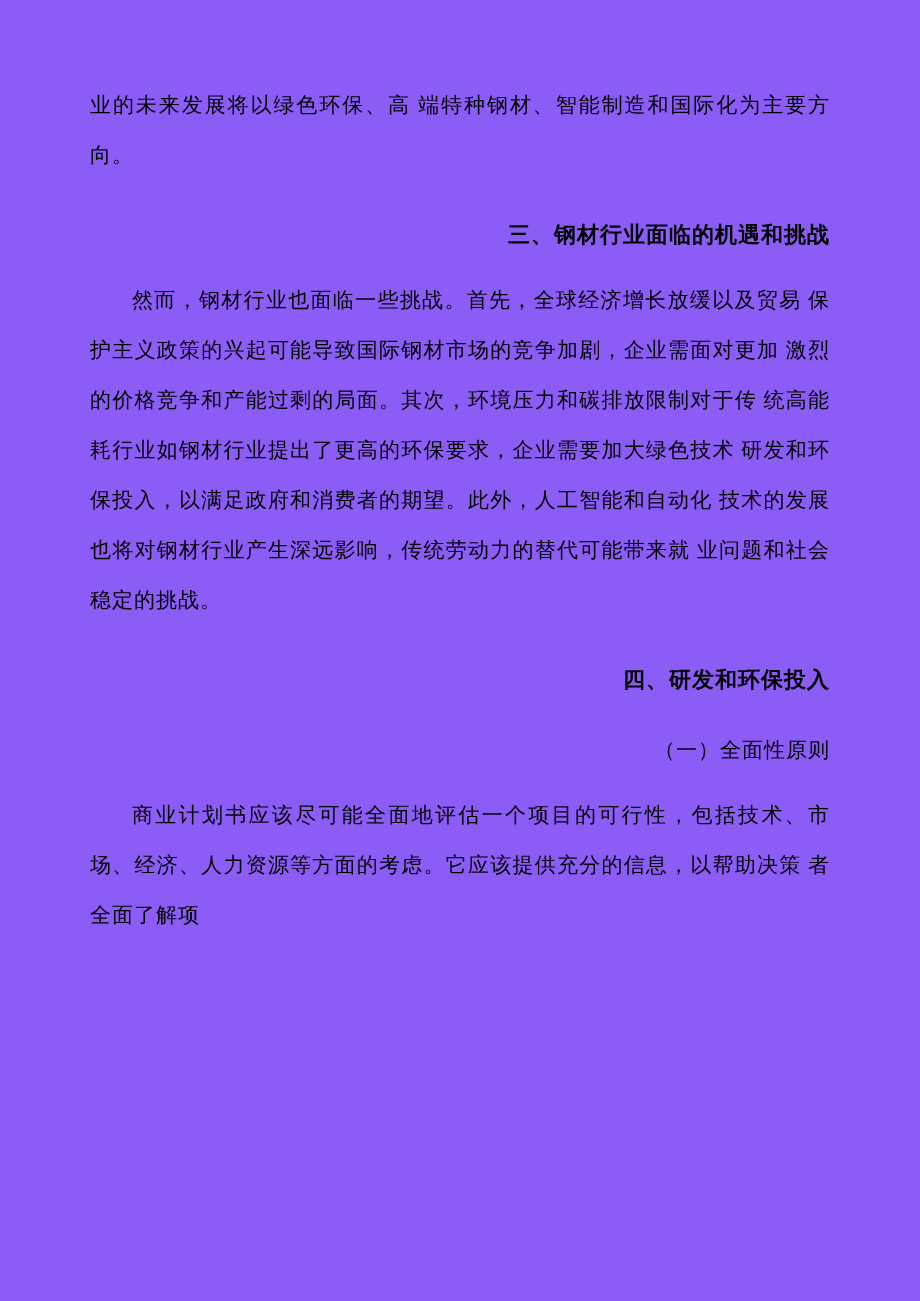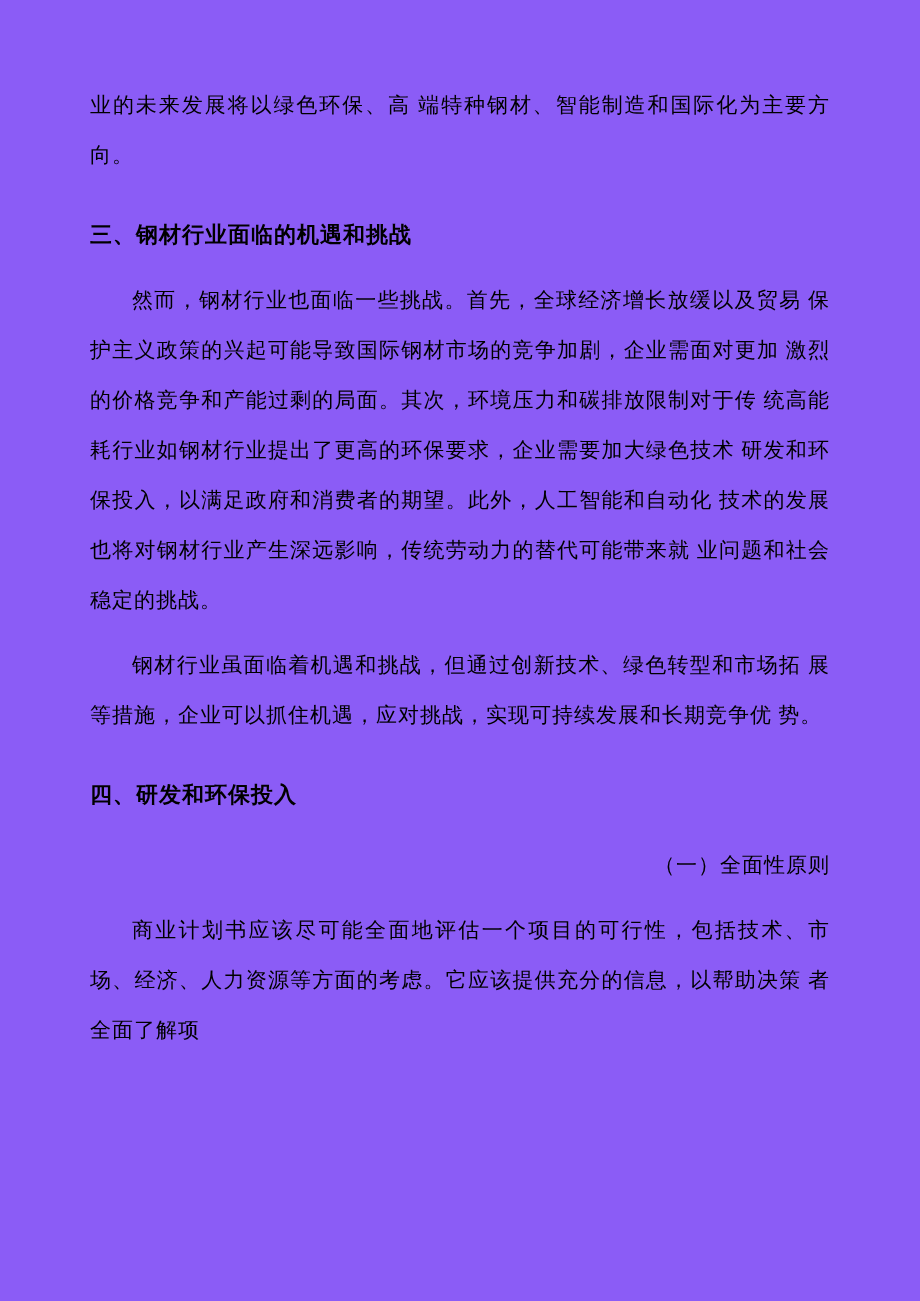--- a/index.html
+++ b/index.html
@@ -32,21 +32,21 @@
   }
   .indent {
     text-indent: 2em;
   }
   .heading {
     font-size: 22px;
     font-weight: bold;
     line-height: 50px;
     margin: 30px 0 15px 0;
     letter-spacing: 1px;
-    text-align: left;
+    text-align: right;
   }
   .subheading {
     font-size: 21px;
     font-weight: normal;
     line-height: 50px;
     margin: 20px 0 15px 0;
     text-indent: 2em;
     letter-spacing: 1px;
     text-align: right;
   }
@@ -55,20 +55,19 @@
 <body>
 
 <div class="page">
   <p class="para">业的未来发展将以绿色环保、高 端特种钢材、智能制造和国际化为主要方向。</p>
 
   <h2 class="heading">三、钢材行业面临的机遇和挑战</h2>
 
 
   <p class="para indent">然而，钢材行业也面临一些挑战。首先，全球经济增长放缓以及贸易 保护主义政策的兴起可能导致国际钢材市场的竞争加剧，企业需面对更加 激烈的价格竞争和产能过剩的局面。其次，环境压力和碳排放限制对于传 统高能耗行业如钢材行业提出了更高的环保要求，企业需要加大绿色技术 研发和环保投入，以满足政府和消费者的期望。此外，人工智能和自动化 技术的发展也将对钢材行业产生深远影响，传统劳动力的替代可能带来就 业问题和社会稳定的挑战。</p>
 
-  <p class="para indent">钢材行业虽面临着机遇和挑战，但通过创新技术、绿色转型和市场拓 展等措施，企业可以抓住机遇，应对挑战，实现可持续发展和长期竞争优 势。</p>
 
   <h2 class="heading">四、研发和环保投入</h2>
 
   <p class="para subheading">（一）全面性原则</p>
 
   <p class="para indent">商业计划书应该尽可能全面地评估一个项目的可行性，包括技术、市 场、经济、人力资源等方面的考虑。它应该提供充分的信息，以帮助决策 者全面了解项</p>
 </div>
 
 </body></html>

